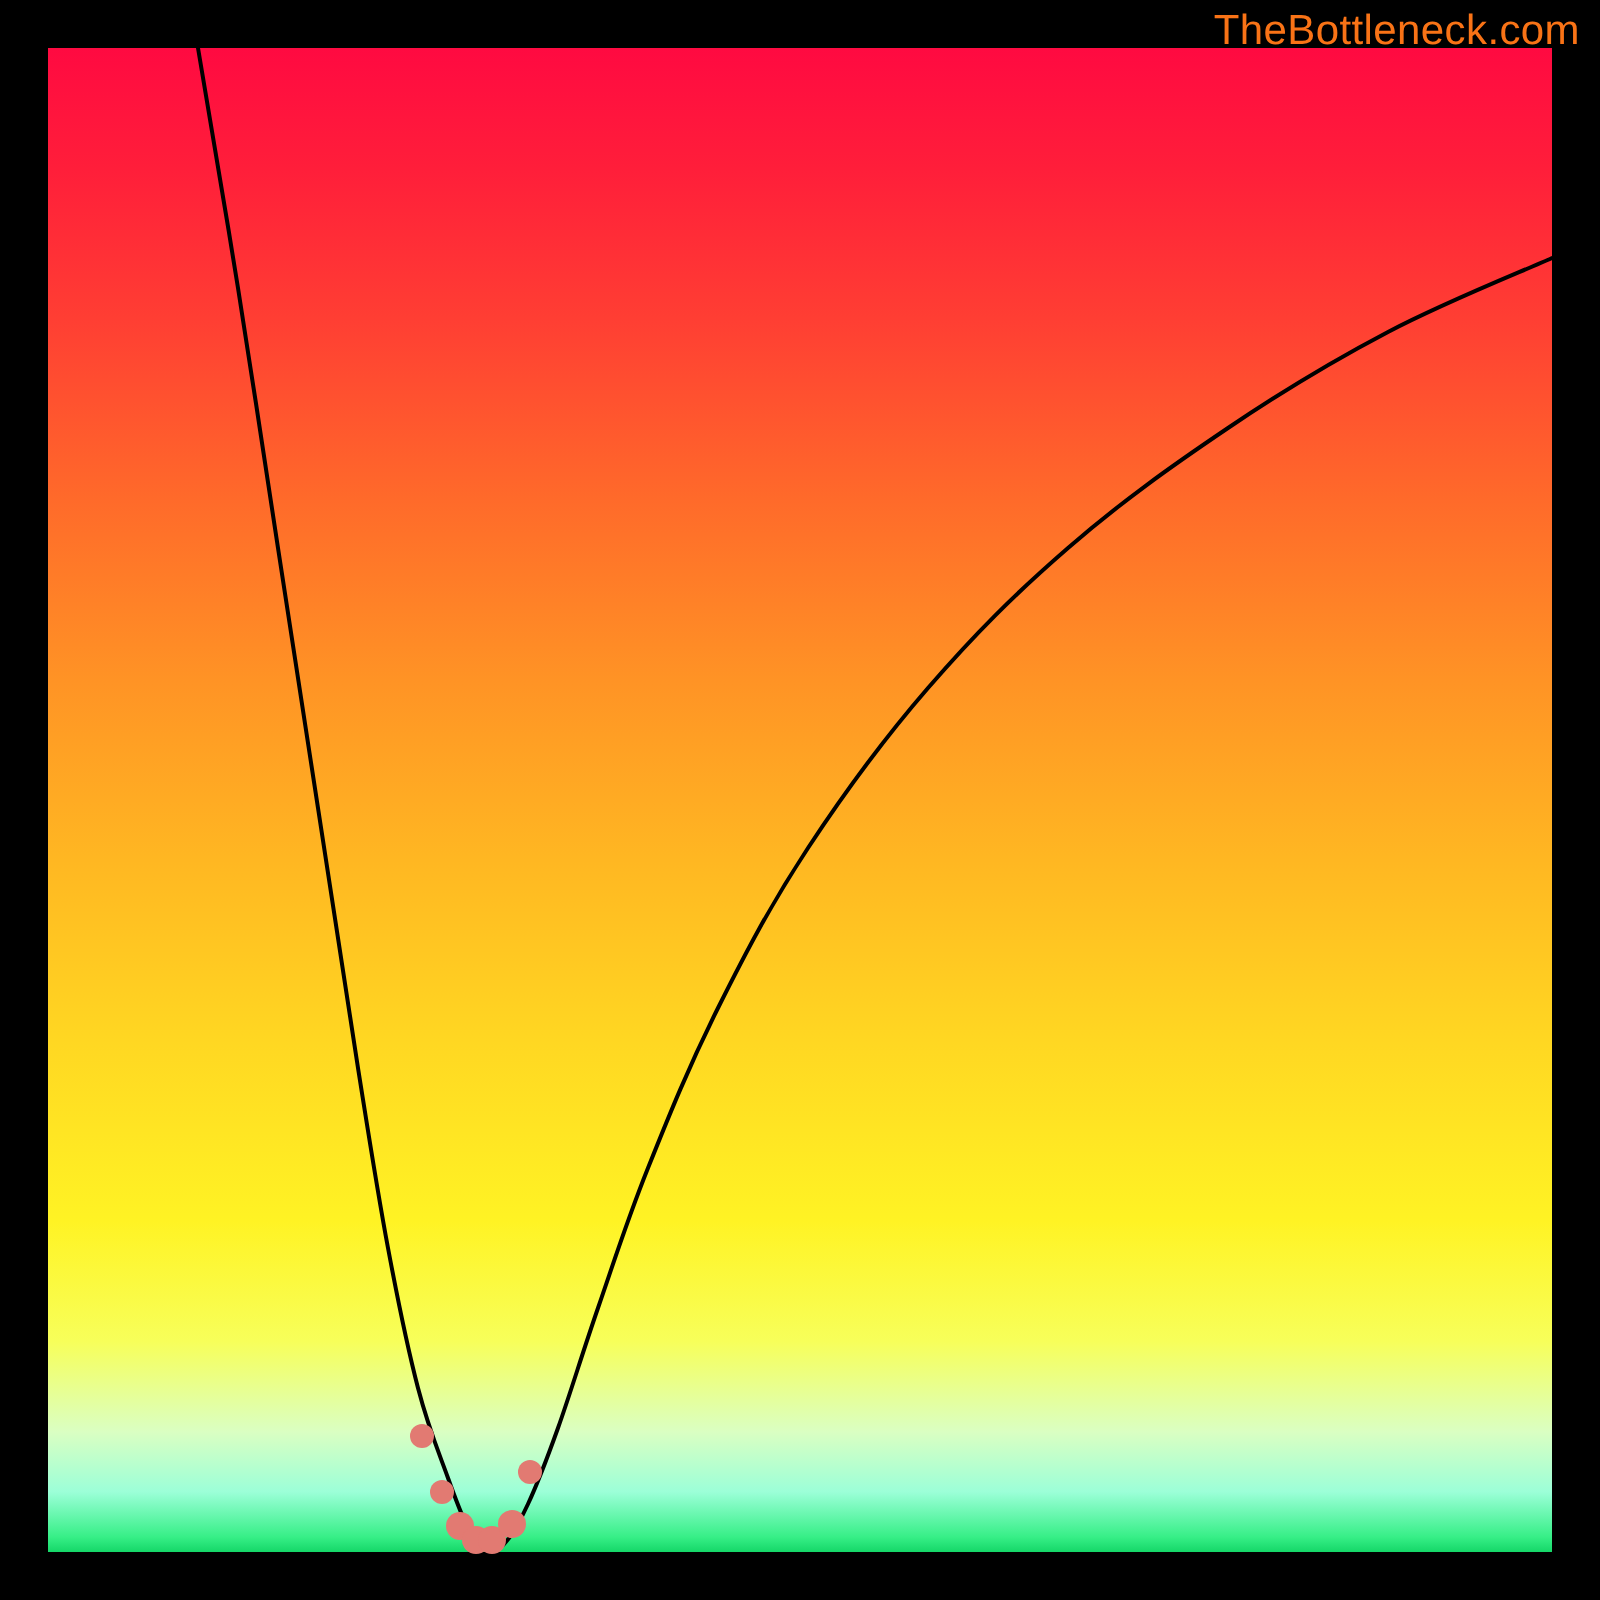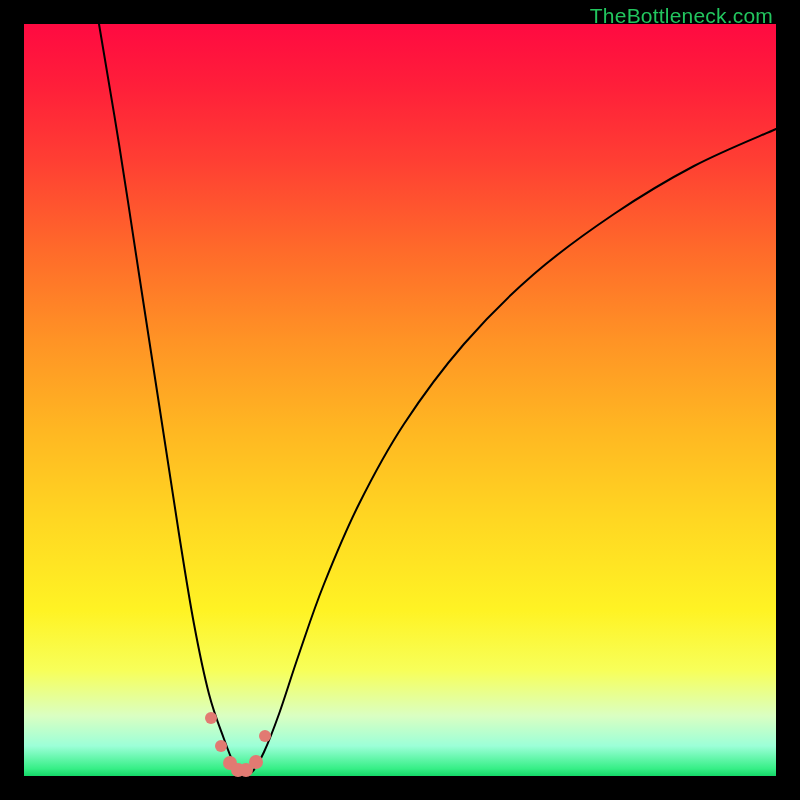--- a/index.html
+++ b/index.html
@@ -30,22 +30,22 @@
       #f7ff5a 86%,
       #daffc2 92%,
       #9cffd8 96%,
       #37ef87 99%,
       #15d768 100%
     );
   }
   .watermark {
     position: absolute;
     top: 4px;
-    right: 27px;
-    color: #22c55e;
+    right: 10px;
+    color: #f97316;
     font-size: 21px;
     font-weight: 400;
     letter-spacing: 0.2px;
   }
   svg.plot {
     position: absolute;
     left: 0;
     top: 0;
     width: 752px;
     height: 752px;

